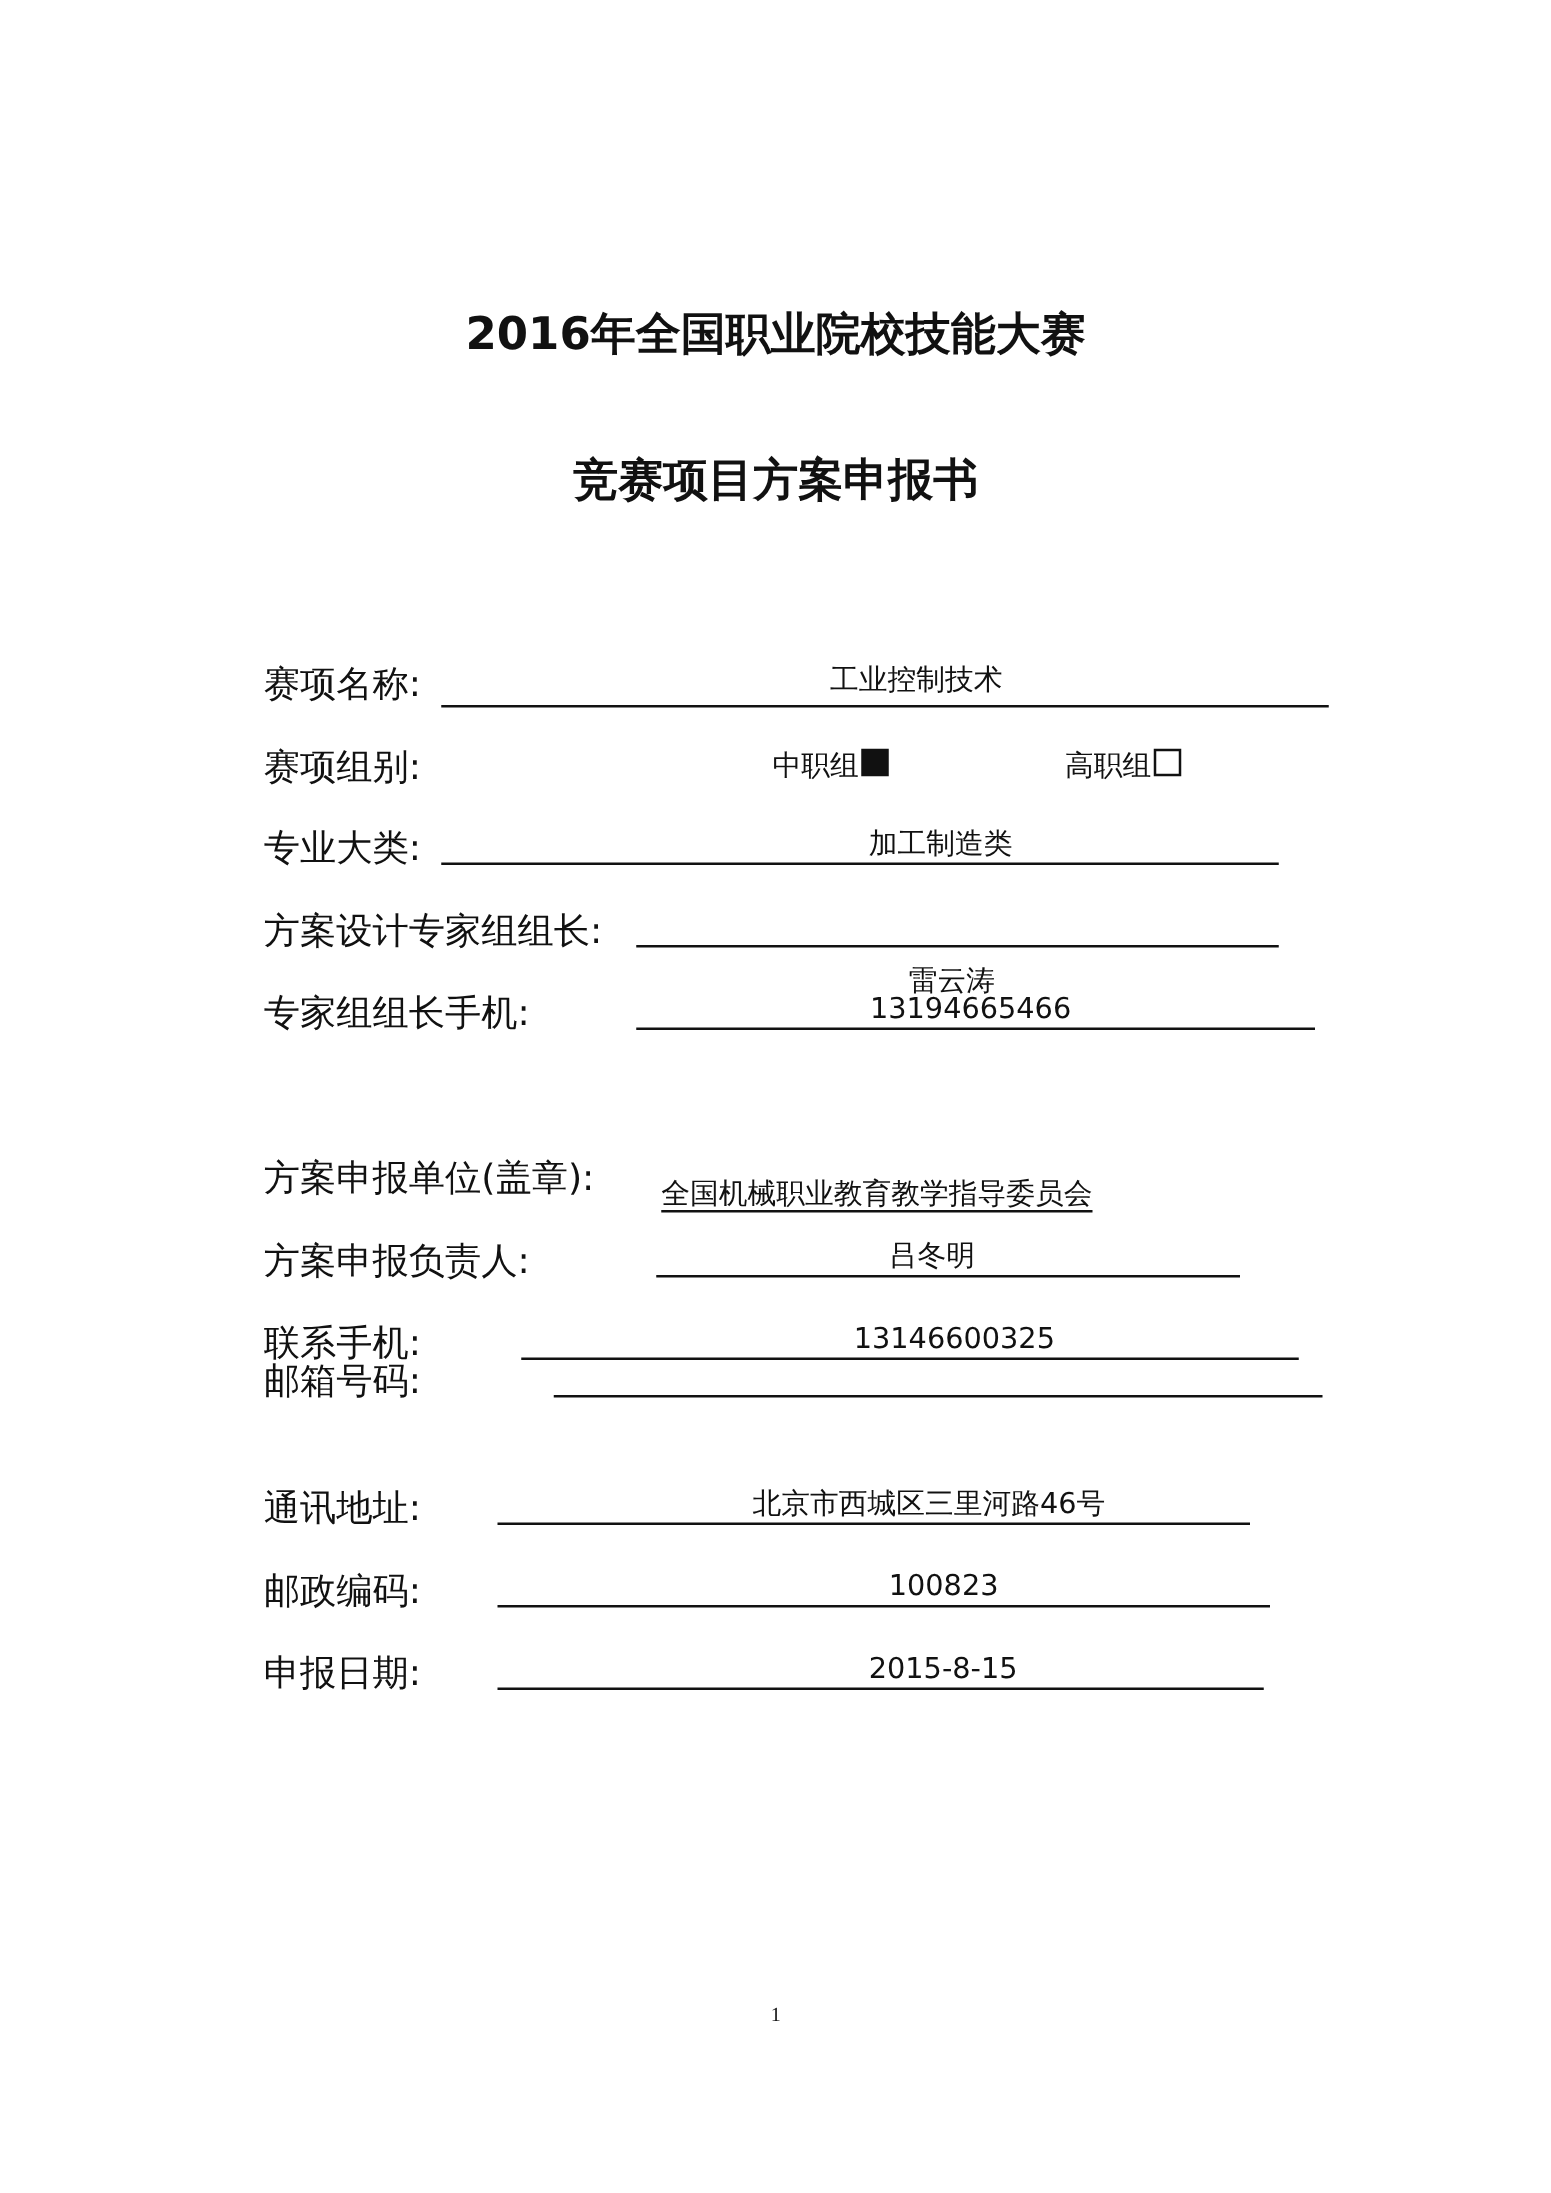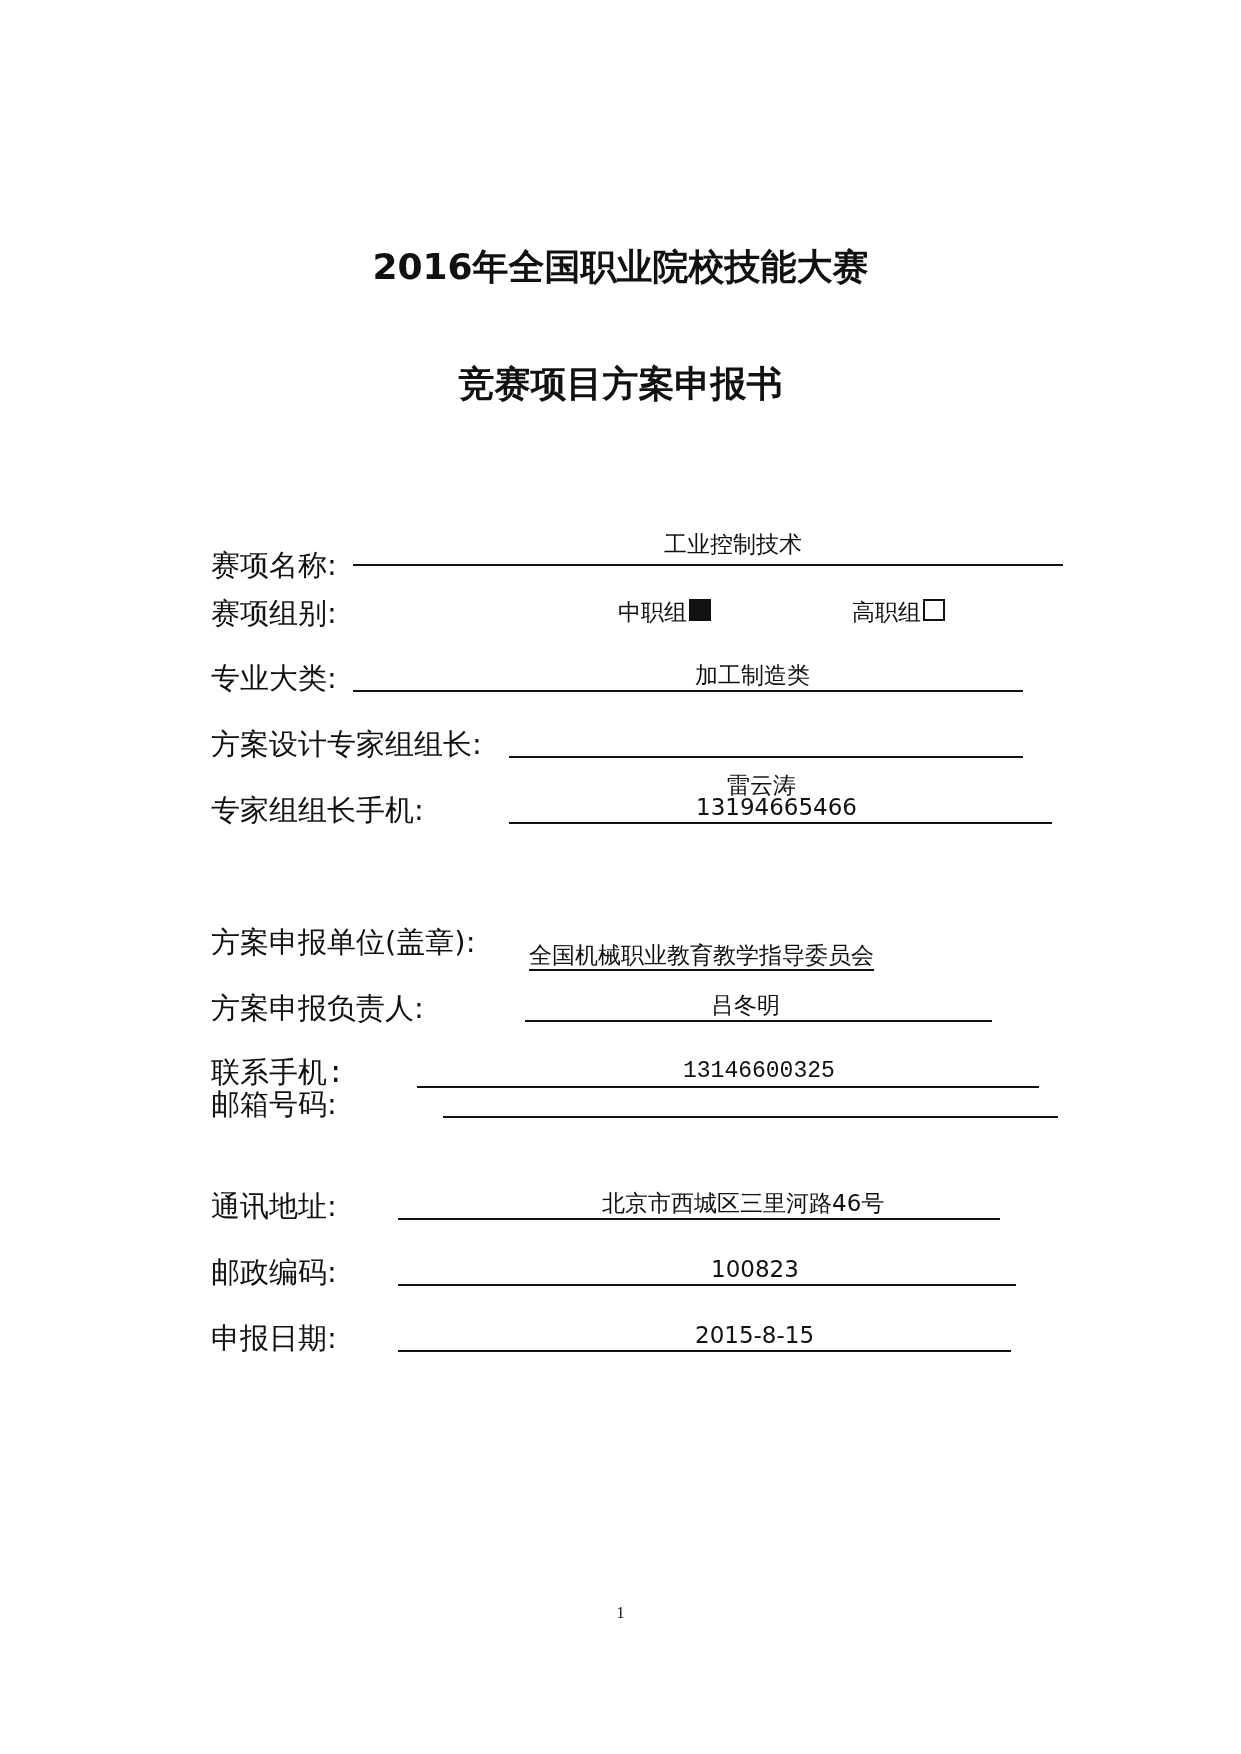--- a/index.html
+++ b/index.html
@@ -15,21 +15,21 @@
     .check.off { border: 2px solid #111111; background: #fff; }
     .page-num { position: absolute; left: 0; width: 1241px; top: 1604px; text-align: center; font-size: 16px; font-family: "Liberation Serif", serif; }
   </style>
 </head>
 <body>
 
 <div class="title" style="top:243px;">2016年全国职业院校技能大赛</div>
 <div class="title" style="top:360px;">竞赛项目方案申报书</div>
 
 <div class="row" style="top:527px;">
-  <span class="label" style="top:6px;margin-top:18px;">赛项名称:</span>
+  <span class="label" style="top:6px;">赛项名称:</span>
   <span class="value" style="left:664px; top:6px;">工业控制技术</span>
   <div class="line" style="left:353px; width:710px; top:37px;"></div>
 </div>
 
 <div class="row" style="top:593px;">
   <span class="label" style="top:6px;">赛项组别:</span>
   <span class="value" style="left:618px; top:6px;">
     <span>中职组</span><span class="check on"></span>
   </span>
   <span class="value" style="left:852px; top:6px;">
@@ -59,21 +59,21 @@
   <span class="label" style="top:6px;">方案申报单位(盖章):</span>
   <span class="value ul" style="left:512px; top:22px;margin-left:17px;">全国机械职业教育教学指导委员会</span>
 </div>
 
 <div class="row" style="top:988px;">
   <span class="label" style="top:6px;">方案申报负责人:</span>
   <span class="value" style="left:711px; top:6px;">吕冬明</span>
   <div class="line" style="left:525px; width:467px; top:32px;"></div>
 </div>
 
-<div class="row" style="top:1054px;font-family:Liberation Mono, monospace;">
+<div class="row" style="top:1054px;">
   <span class="label" style="top:6px;">联系手机:</span>
   <span class="value" style="left:683px; top:6px;">13146600325</span>
   <div class="line" style="left:417px; width:622px; top:32px;"></div>
 </div>
 
 <div class="row" style="top:1084px;">
   <span class="label" style="top:6px;">邮箱号码:</span>
   <div class="line" style="left:443px; width:615px; top:32px;"></div>
 </div>
 

